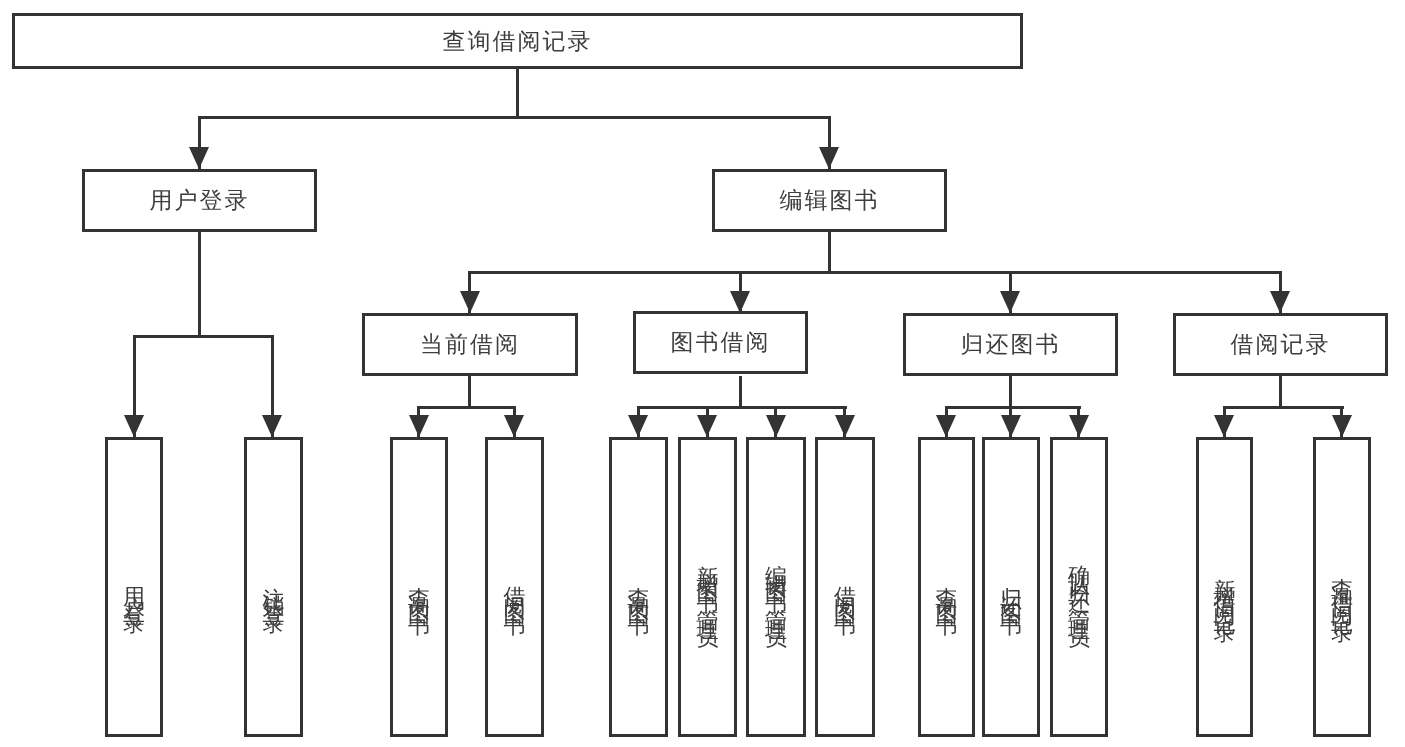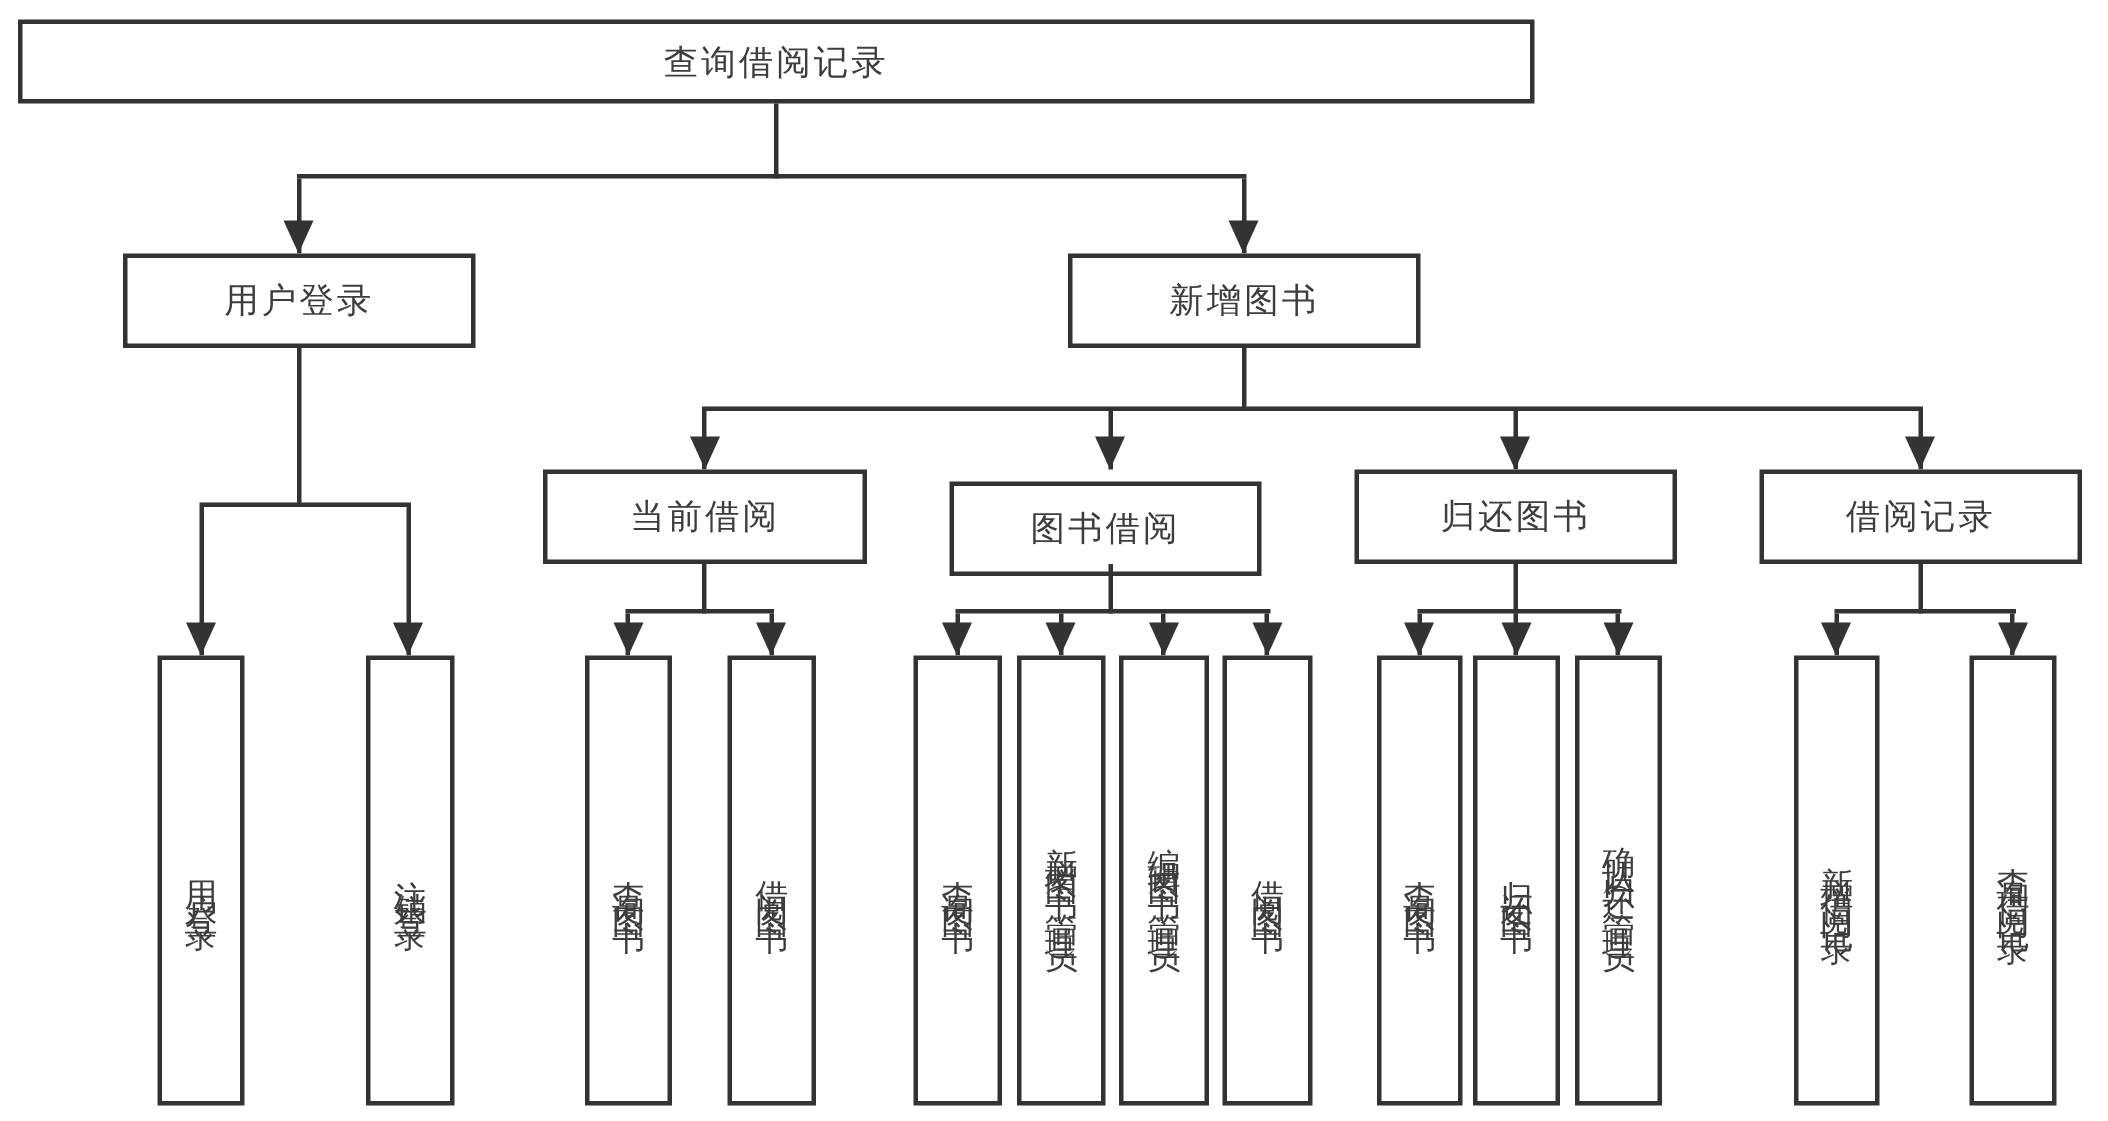--- a/index.html
+++ b/index.html
@@ -59,21 +59,21 @@
   <div>
     <div class="line" style="left:516px; top:69px;  width:3px;   height:50px;"></div>
     <div class="line" style="left:198px; top:116px; width:633px; height:3px;"></div>
     <div class="line" style="left:198px; top:119px; width:3px;   height:50px;"></div>
     <div class="line" style="left:828px; top:119px; width:3px;   height:50px;"></div>
     <div class="arr" style="left:189px; top:147px;"></div>
     <div class="arr" style="left:819px; top:147px;"></div>
   </div>
 
   <div class="node h" style="left:82px;  top:169px; width:235px; height:63px;">用户登录</div>
-  <div class="node h" style="left:712px; top:169px; width:235px; height:63px;">新增图书</div>
+  <div class="node h" style="left:712px; top:169px; width:235px; height:63px;">编辑图书</div>
 
   <div>
     <div class="line" style="left:198px; top:232px; width:3px;   height:106px;"></div>
     <div class="line" style="left:133px; top:335px; width:141px; height:3px;"></div>
     <div class="line" style="left:133px; top:338px; width:3px;   height:99px;"></div>
     <div class="line" style="left:271px; top:338px; width:3px;   height:99px;"></div>
     <div class="arr" style="left:124px; top:415px;"></div>
     <div class="arr" style="left:262px; top:415px;"></div>
   </div>
 
@@ -84,21 +84,21 @@
     <div class="line" style="left:739px;  top:274px; width:3px;  height:39px;"></div>
     <div class="line" style="left:1009px; top:274px; width:3px;  height:39px;"></div>
     <div class="line" style="left:1279px; top:274px; width:3px;  height:39px;"></div>
     <div class="arr" style="left:460px;  top:291px;"></div>
     <div class="arr" style="left:730px;  top:291px;"></div>
     <div class="arr" style="left:1000px; top:291px;"></div>
     <div class="arr" style="left:1270px; top:291px;"></div>
   </div>
 
   <div class="node h" style="left:362px;  top:313px; width:216px; height:63px;">当前借阅</div>
-  <div class="node h" style="left:633px;  top:321px; width:208px; height:63px;">图书借阅</div>
+  <div class="node h" style="left:633px;  top:311px; width:175px; height:63px;">图书借阅</div>
   <div class="node h" style="left:903px;  top:313px; width:215px; height:63px;">归还图书</div>
   <div class="node h" style="left:1173px; top:313px; width:215px; height:63px;">借阅记录</div>
 
   <div>
     <div class="line" style="left:468px; top:376px; width:3px;  height:33px;"></div>
     <div class="line" style="left:417px; top:406px; width:99px; height:3px;"></div>
     <div class="line" style="left:417px; top:409px; width:3px;  height:28px;"></div>
     <div class="line" style="left:513px; top:409px; width:3px;  height:28px;"></div>
     <div class="arr" style="left:409px; top:415px;"></div>
     <div class="arr" style="left:504px; top:415px;"></div>

